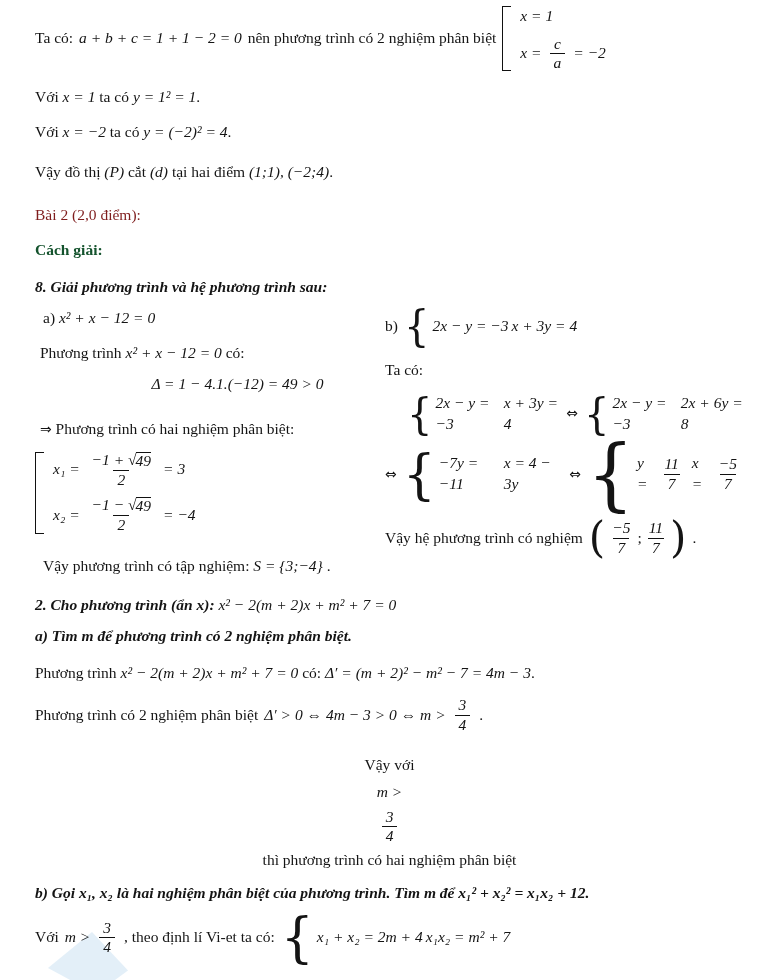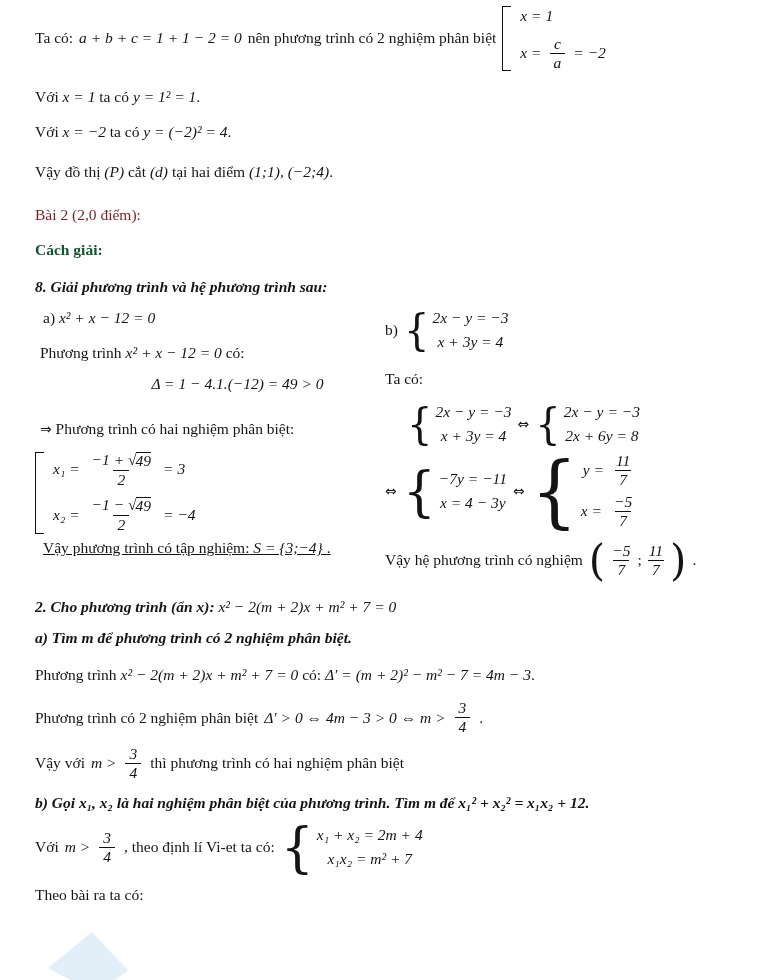--- a/index.html
+++ b/index.html
@@ -36,42 +36,42 @@
   
   .solrow{display:flex;align-items:center;}
   .sqbr{align-self:stretch;width:8px;border:1.7px solid #111;border-right:none;margin-right:9px;}
   .vcol{display:flex;flex-direction:column;justify-content:center;gap:9px;}
   .mrow{display:inline-flex;align-items:center;gap:5px;}
   
   .cases{display:inline-flex;align-items:center;vertical-align:middle;}
   .cases::before{content:"{";font-family:"DejaVu Serif",serif;font-weight:200;line-height:.9;font-size:40px;margin-right:3px;transform:scaleY(1.05);}
   .cases.tall::before{font-size:74px;}
   .cases.mid::before{font-size:52px;}
-  .cases .ccol{display:flex;flex-direction:column;align-items:center;gap:3px;}
+  .cases .ccol{display:flex;flex-direction:row;align-items:center;gap:3px;}
   .cases.tall .ccol{gap:6px;}
   
   .bigparen{display:inline-flex;align-items:center;vertical-align:middle;}
   .bigparen::before{content:"(";font-weight:200;font-size:42px;line-height:.9;font-family:"DejaVu Serif",serif;}
   .bigparen::after{content:")";font-weight:200;font-size:42px;line-height:.9;font-family:"DejaVu Serif",serif;}
   
   .cols{display:flex;align-items:flex-start;margin-top:10px;}
   .col-left{width:350px;flex:0 0 350px;}
   .col-right{flex:1;}
   .indent1{margin-left:8px;}
   .indent2{margin-left:5px;}
   .delta{text-align:center;padding-left:55px;margin-top:10px;font-style:italic;}
   
   .mt-l2{margin-top:16px;}  .mt-l3{margin-top:14px;}  .mt-l4{margin-top:19px;}
   .mt-h1{margin-top:22px;}  .mt-h2{margin-top:14px;}  .mt-p1{margin-top:16px;}
   .mt-pt{margin-top:14px;}  .mt-imp{margin-top:24px;} .mt-sol{margin-top:12px;}
-  .mt-lc{margin-top:4px;text-decoration:underline;}
+  .mt-lc{margin-top:22px;}
   .mt-taco{margin-top:16px;} .mt-ch1{margin-top:12px;margin-left:22px;}
   .mt-ch2{margin-top:6px;} .mt-rc{margin-top:12px;}
   .mt-p2{margin-top:18px;} .mt-a2{margin-top:10px;} .mt-d1{margin-top:16px;}
-  .mt-d2{margin-top:14px;} .mt-d3{margin-top:10px;} .mt-b2{margin-top:12px;}
+  .mt-d2{margin-top:14px;} .mt-d3{margin-top:22px;flex-direction:column;} .mt-b2{margin-top:12px;}
   .mt-viet{margin-top:10px;} .mt-fin{margin-top:14px;}
 </style>
 </head>
 <body>
 
 <div class="page">
   <div class="watermark"></div>
   <div class="content">
 
     <div class="line row">

